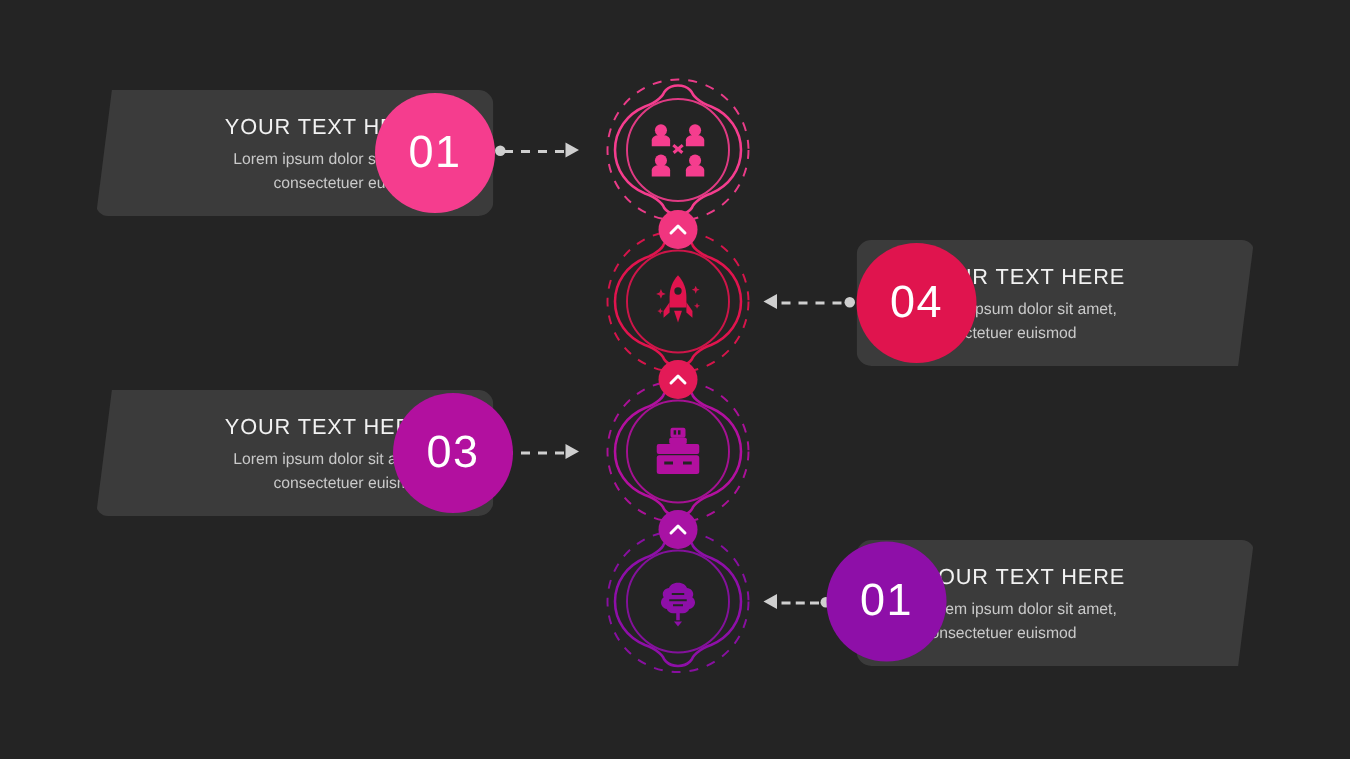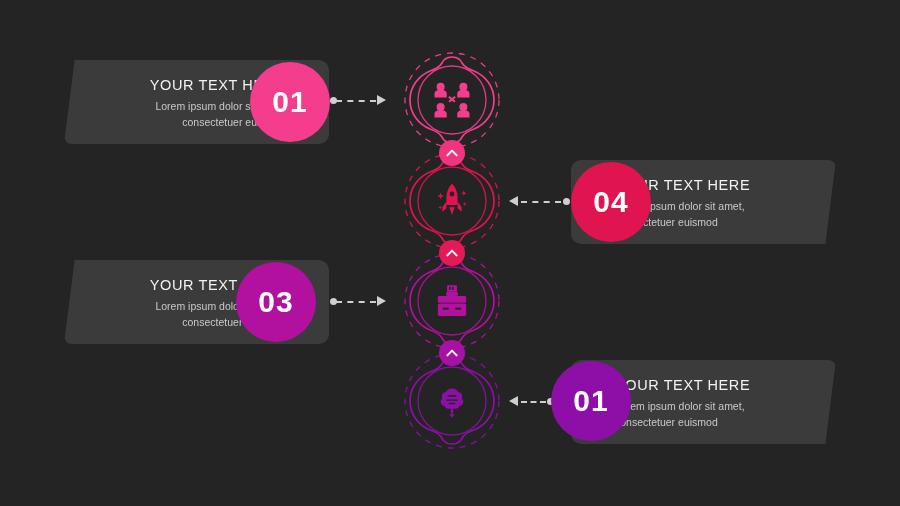--- a/index.html
+++ b/index.html
@@ -50,21 +50,21 @@
   }
 
   
   .bubble {
     position: absolute;
     width: 80px; height: 80px;
     border-radius: 50%;
     display: flex; align-items: center; justify-content: center;
     color: #ffffff;
     font-size: 30px;
-    font-weight: 700;
+    font-weight: 400;
     letter-spacing: 1px;
     z-index: 5;
   }
 
   
   .connector { position: absolute; height: 14px; z-index: 2; }
   .conn-dot {
     position: absolute; top: 4px; width: 7px; height: 7px;
     background: #cfcfcf; border-radius: 50%;
   }
@@ -194,21 +194,21 @@
     <svg width="14" height="14" viewBox="0 0 24 24">
       <path d="M4 16 L12 8 L20 16" fill="none" stroke="#ffffff" stroke-width="3.4" stroke-linecap="round" stroke-linejoin="round"></path>
     </svg>
   </div>
 
   <div class="card left" style="left:64px; top:260px;">
     <div class="card-title">YOUR TEXT HERE</div>
     <div class="card-desc">Lorem ipsum dolor sit amet,</div>
     <div class="card-desc">consectetuer euismod</div>
   </div>
-  <div class="bubble" style="left:236px; top:262px; background:#B2109F;">03</div>
+  <div class="bubble" style="left:262px; top:262px; background:#B2109F;">03</div>
   <div class="connector" style="left:330px; top:294px; width:62px;">
     <div class="conn-dot" style="left:0;"></div>
     <div class="conn-line" style="left:6px; width:40px;"></div>
     <div class="conn-head to-right" style="left:47px;"></div>
   </div>
   <div class="node" style="left:402px; top:251px;">
     <svg width="100" height="100" viewBox="0 0 100 100">
       <circle cx="50" cy="50" r="47" fill="none" stroke="#B2109F" stroke-width="1.3" stroke-dasharray="6 6" opacity="0.95"></circle>
       <path d="M50 7 C58 7 60 13 60 13 C60 13 63 18 72 21
                C84 26 92 37 92 50 C92 63 84 74 72 79

